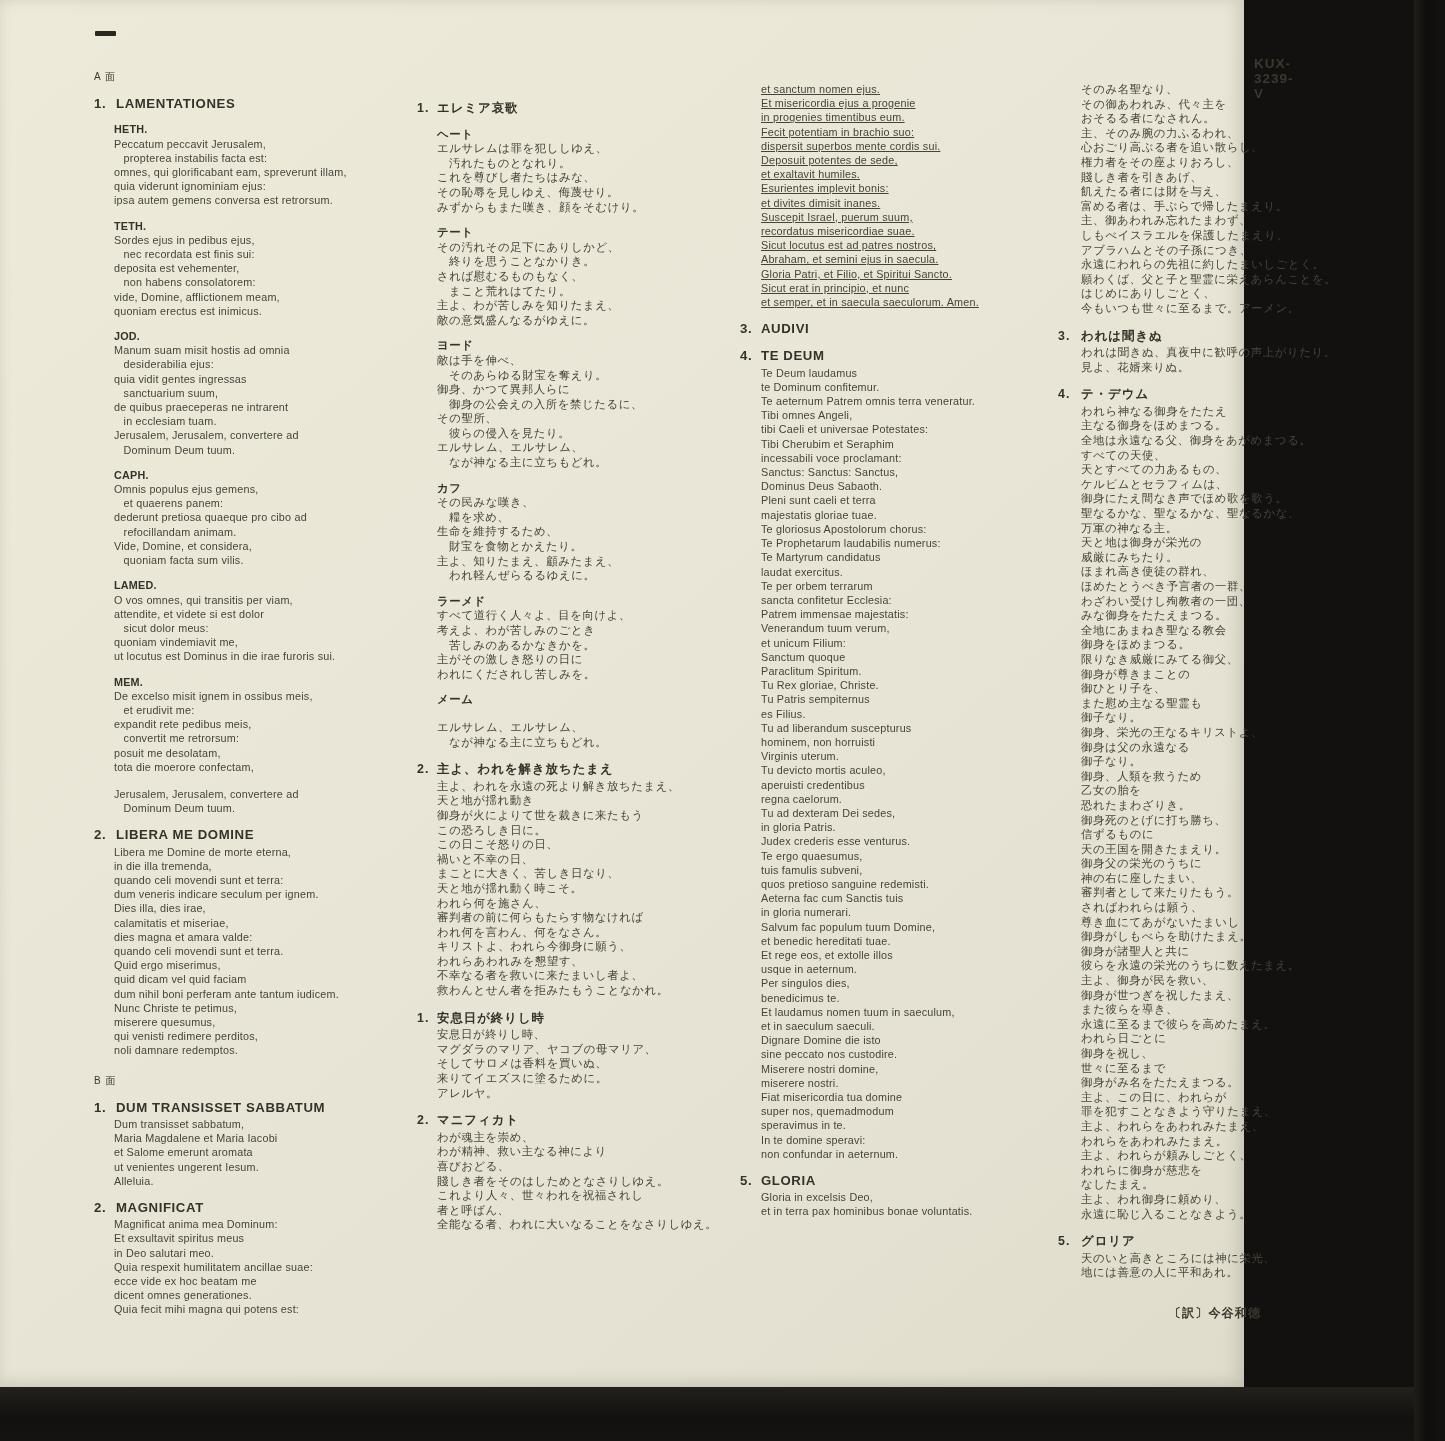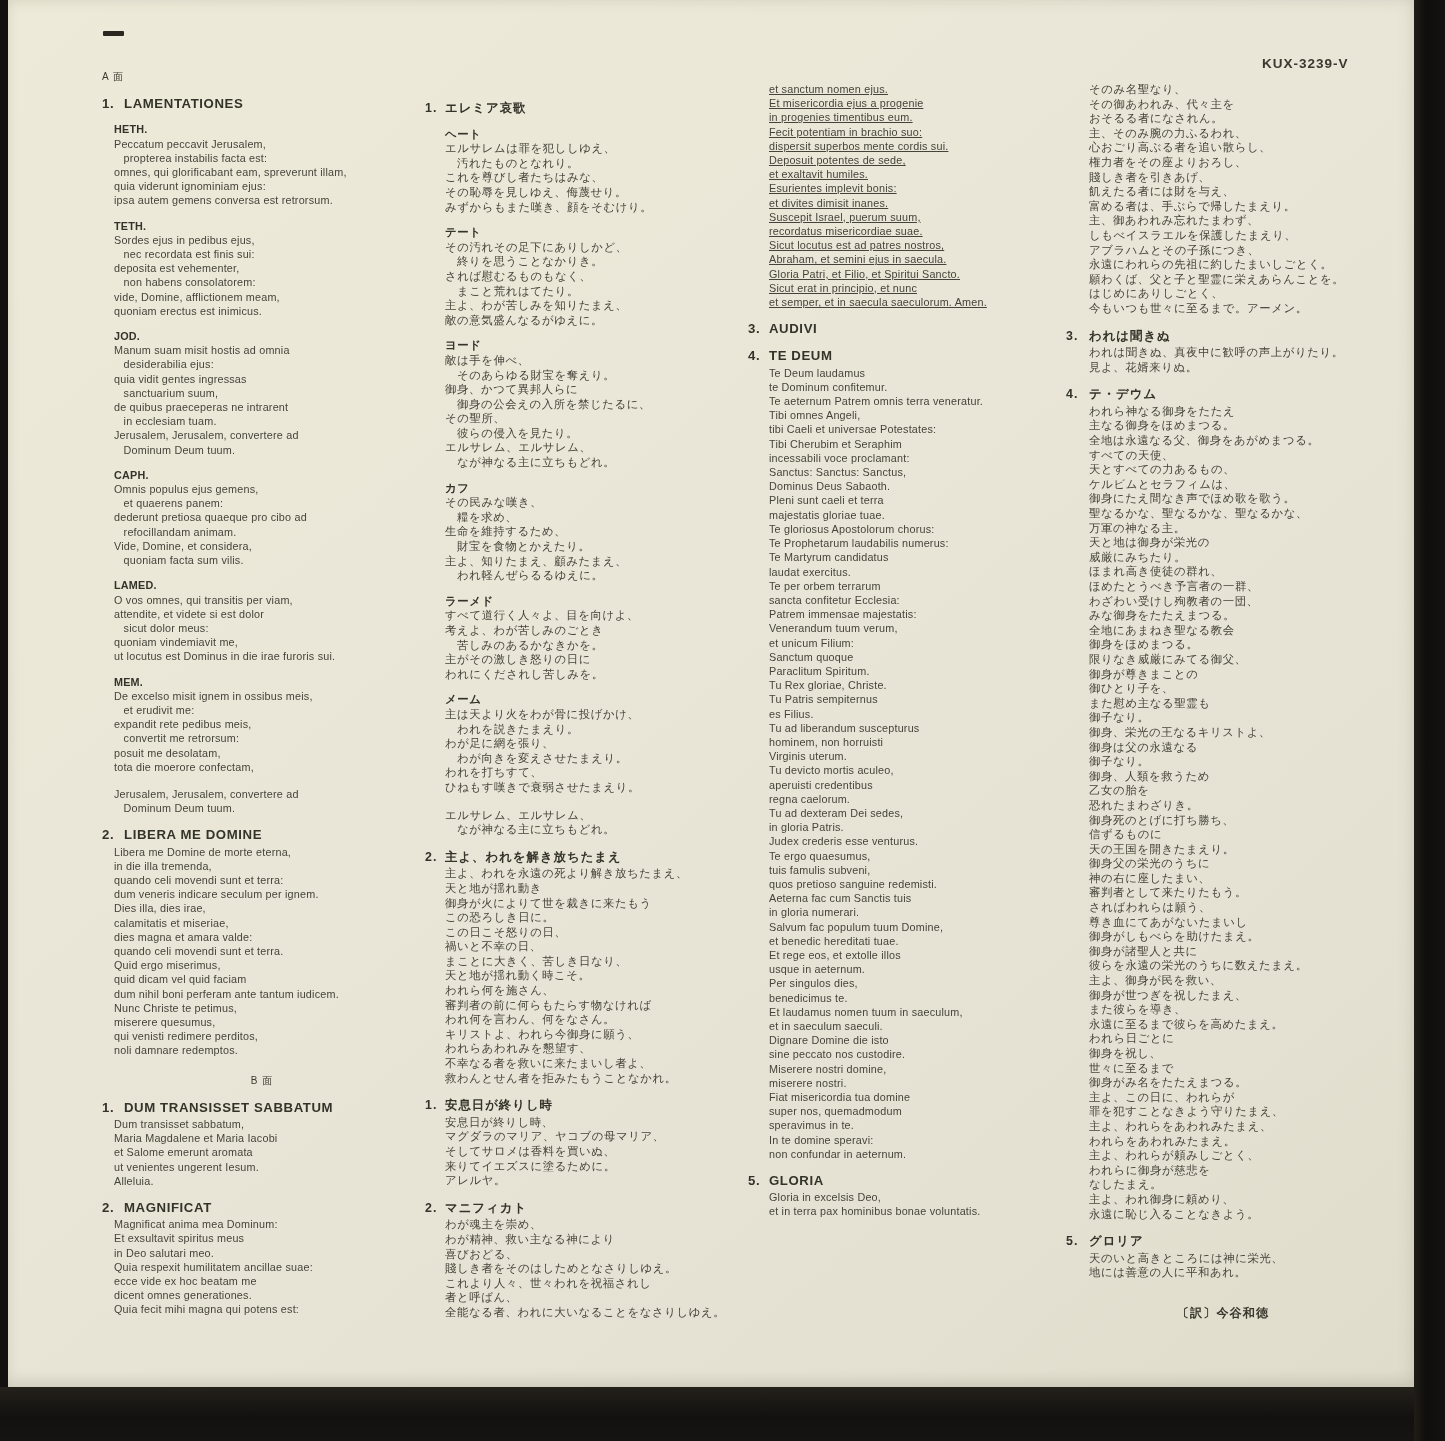--- a/index.html
+++ b/index.html
@@ -2,53 +2,53 @@
 <html><head>
 <meta charset="utf-8">
 <style>
   html,body{margin:0;padding:0;}
   body{
     width:1445px;height:1441px;position:relative;overflow:hidden;
     background:#13110f;
     font-family:"Liberation Sans","DejaVu Sans",sans-serif;
   }
   .paper{
-    position:absolute;left:8px;top:0;width:1412px;height:1387px;
+    position:absolute;left:0;top:0;width:1244px;height:1387px;
     background:linear-gradient(140deg,#edead9 0%,#e9e6d7 45%,#e4e1d2 80%,#dfdccb 100%);
     box-shadow:inset -8px 0 16px rgba(60,55,40,0.10), inset 0 -6px 14px rgba(60,55,40,0.08);
   }
   .edge-right{position:absolute;top:0;right:0;width:31px;height:100%;
     background:linear-gradient(90deg,#201d18 0%,#0f0e0c 40%,#141210 100%);}
   .edge-bottom{position:absolute;left:0;bottom:0;width:1414px;height:54px;
     background:linear-gradient(180deg,#24211b 0%,#121110 55%,#161412 100%);}
   .reg-mark{position:absolute;left:95px;top:31px;width:21px;height:5px;background:#29271f;border-radius:1px;}
   .catalog{
     position:absolute;left:1254px;top:56px;
     font-size:13.5px;font-weight:bold;letter-spacing:1px;color:#3a382f;
   }
   .col{position:absolute;color:#46443a;}
   .col-1{left:94px;top:70px;width:320px;}
   .col-2{left:417px;top:88px;width:320px;}
   .col-3{left:740px;top:82px;width:315px;}
   .col-4{left:1058px;top:82px;width:320px;}
   .lat{font-size:10.8px;line-height:14.2px;letter-spacing:0.2px;}
   .jp{font-size:11.4px;line-height:14.6px;letter-spacing:0.6px;}
   .side{font-size:10px;color:#3c3a30;margin:0 0 3px 0;letter-spacing:1px;}
-  .side.later{margin-top:16px;text-align:center;}
+  .side.later{margin-top:16px;}
   .sec-h{display:flex;font-weight:bold;color:#34332a;margin-top:13px;margin-bottom:2px;}
   .lat .sec-h{font-size:13.2px;letter-spacing:0.6px;}
   .jp .sec-h{font-size:12.4px;letter-spacing:1px;}
   .sec-h .num{flex:0 0 auto;}
   .col-1 .sec-h .num{width:22px;}
   .col-2 .sec-h .num{width:20px;}
   .col-3 .sec-h .num{width:21px;}
   .col-4 .sec-h .num{width:23px;}
   .sub-h{font-weight:bold;color:#34332a;margin-top:11px;}
   .para{margin:0;}
-  .col-1 .sub-h,.col-1 .para{margin-left:12px;}
+  .col-1 .sub-h,.col-1 .para{margin-left:20px;}
   .col-2 .sub-h,.col-2 .para{margin-left:20px;}
   .col-3 .para{margin-left:21px;}
   .col-4 .para{margin-left:23px;}
   .col-3 > .para:first-child{margin-top:0;text-decoration:underline;}
   .ln{white-space:pre-wrap;}
   .gap{height:13px;}
   .credit{margin-top:26px;margin-right:6px;text-align:center;font-weight:bold;
     font-size:12.2px;color:#3a382e;letter-spacing:1px;}
   .sec-h + .para{margin-top:1px;}
 </style>
@@ -214,28 +214,20 @@
       </div>
       <div class="sub-h">ラーメド</div>
       <div class="para">
         <div class="ln">すべて道行く人々よ、目を向けよ、</div>
         <div class="ln">考えよ、わが苦しみのごとき</div>
         <div class="ln">　苦しみのあるかなきかを。</div>
         <div class="ln">主がその激しき怒りの日に</div>
         <div class="ln">われにくだされし苦しみを。</div>
       </div>
       <div class="sub-h">メーム</div>
-      <div class="para">
-        <div class="ln">主は天より火をわが骨に投げかけ、</div>
-        <div class="ln">　われを説きたまえり。</div>
-        <div class="ln">わが足に網を張り、</div>
-        <div class="ln">　わが向きを変えさせたまえり。</div>
-        <div class="ln">われを打ちすて、</div>
-        <div class="ln">ひねもす嘆きで衰弱させたまえり。</div>
-      </div>
       <div class="gap"></div>
       <div class="para">
         <div class="ln">エルサレム、エルサレム、</div>
         <div class="ln">　なが神なる主に立ちもどれ。</div>
       </div>
       <div class="sec-h">
         <div class="num">2.</div>
         <div class="ttl">主よ、われを解き放ちたまえ</div>
       </div>
       <div class="para">

